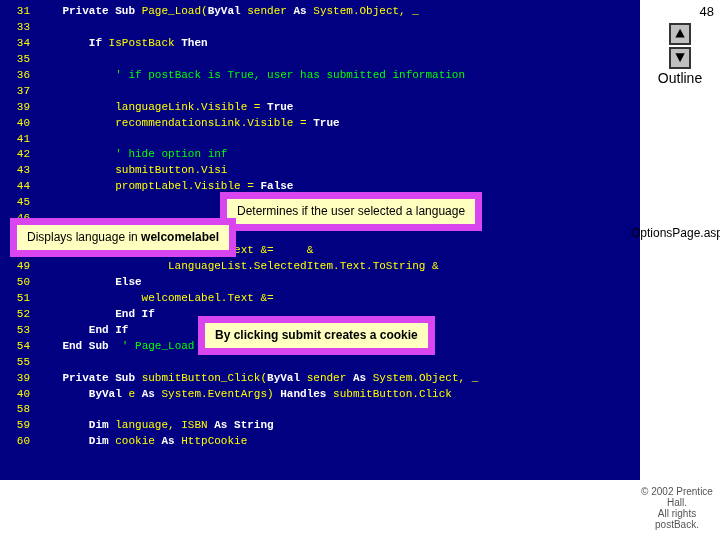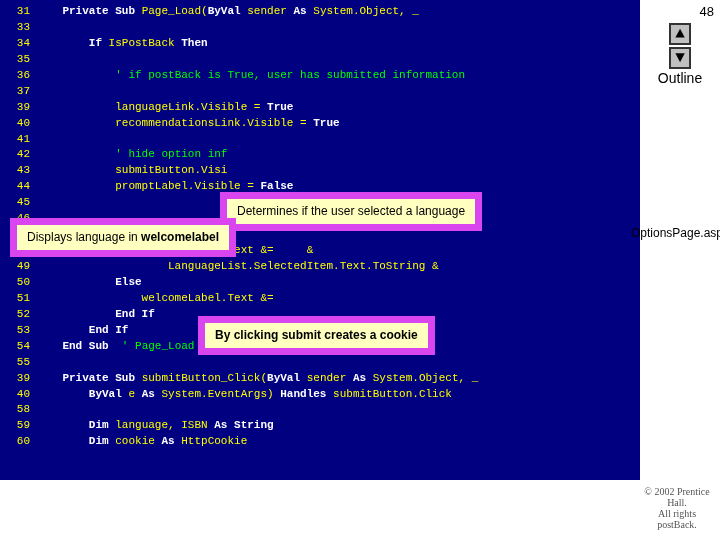--- a/index.html
+++ b/index.html
@@ -142,21 +142,21 @@
       font-size: 12px;
       color: #000;
       margin-top: 140px;
       text-align: center;
     }
 
     .copyright {
       position: absolute;
       bottom: 10px;
       right: 6px;
-      font-family: Liberation Serif, serif;
+      font-family: Liberation Sans, sans-serif;
       font-size: 10px;
       color: #555;
       text-align: center;
     }
   </style>
 </head>
 <body>
 
 <div class="main-container">
 

